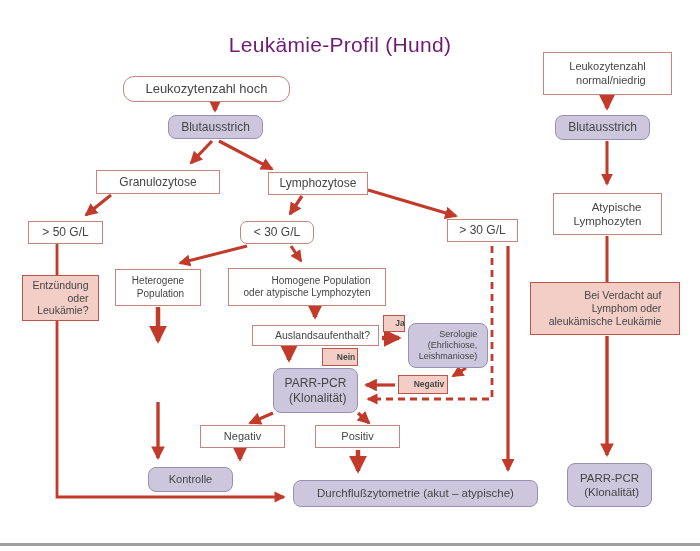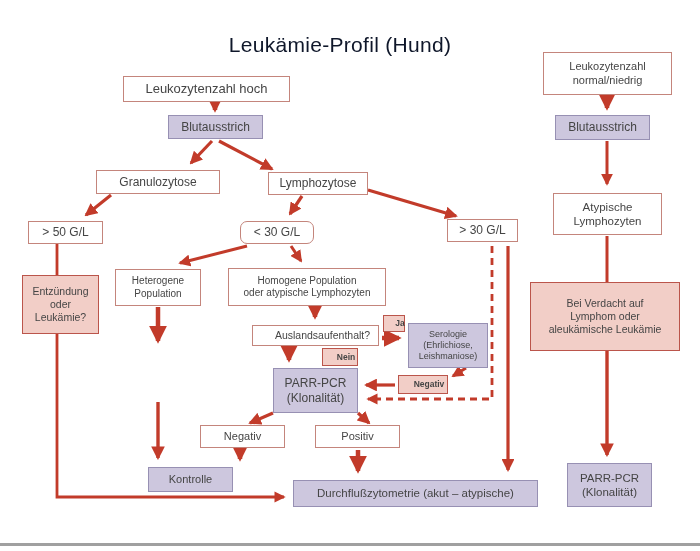--- a/index.html
+++ b/index.html
@@ -3,30 +3,30 @@
 <meta charset="utf-8">
 <style>
   html,body{margin:0;padding:0;background:#ffffff;}
   #stage{
     position:relative;width:700px;height:551px;background:#ffffff;overflow:hidden;
     font-family:"Liberation Sans","DejaVu Sans",sans-serif;color:var(--text,#454545);
   }
   #arrows{position:absolute;left:0;top:0;z-index:0;}
   .title{
     position:absolute;left:0;top:33px;width:680px;text-align:center;
-    font-size:21px;color:#0f172a;letter-spacing:.3px;z-index:1;
+    font-size:21px;color:#701a75;letter-spacing:.3px;z-index:1;
   }
   .node{
     position:absolute;display:flex;align-items:center;justify-content:center;
-    text-align:center;white-space:pre-line;line-height:1.22;z-index:1;
+    text-align:right;white-space:pre-line;line-height:1.22;z-index:1;
     box-sizing:border-box;background:#fff;border:1.4px solid var(--box_border_red,#c4857c);
   }
   .white{background:#ffffff;}
   .pink{background:var(--pink_fill,#f2cec7);border-color:var(--pink_border,#bb554b);}
-  .purple{background:var(--purple_fill,#cdc7de);border-color:var(--purple_border,#9790b3);}
+  .purple{background:var(--purple_fill,#cdc7de);border-color:var(--purple_border,#9790b3);border-radius:8px;}
   .tag{font-weight:bold;padding-left:12px;}
   .divider{position:absolute;left:0;top:543px;width:700px;height:3px;
     background:var(--divider_gray,#a0a0a0);z-index:1;}
   svg path{fill:none;stroke:var(--arrow_red,#c23b2a);}
 </style>
 </head>
 <body>
 
 <div id="stage">
 
@@ -59,28 +59,28 @@
     <path d="M158,402 V458" stroke-width="3.4" marker-end="url(#ah)"></path>
     <path d="M358,450 V471" stroke-width="4.5" marker-end="url(#ah)"></path>
     <path d="M607,97 V108" stroke-width="4.5" marker-end="url(#ah)"></path>
     <path d="M607,141 V184" stroke-width="3" marker-end="url(#ah)"></path>
     <path d="M607,236 V282" stroke-width="3"></path>
     <path d="M607,336 V455" stroke-width="3.4" marker-end="url(#ah)"></path>
   </svg>
 
   <div class="title">Leukämie-Profil (Hund)</div>
 
-  <div class="node white" style="left:123px;top:76px;width:167px;height:26px;font-size:13px;">Leukozytenzahl hoch</div>
+  <div class="node white" style="left:123px;top:76px;width:167px;height:26px;font-size:13px;border-radius:11px;">Leukozytenzahl hoch</div>
   <div class="node purple" style="left:168px;top:115px;width:95px;height:24px;font-size:12px;">Blutausstrich</div>
   <div class="node white" style="left:96px;top:170px;width:124px;height:24px;font-size:12px;">Granulozytose</div>
   <div class="node white" style="left:268px;top:172px;width:100px;height:23px;font-size:12px;">Lymphozytose</div>
   <div class="node white" style="left:28px;top:221px;width:75px;height:23px;font-size:12px;">&gt; 50 G/L</div>
   <div class="node white" style="left:240px;top:221px;width:74px;height:23px;font-size:12px;border-radius:7px;">&lt; 30 G/L</div>
   <div class="node white" style="left:447px;top:219px;width:71px;height:23px;font-size:12px;">&gt; 30 G/L</div>
-  <div class="node pink" style="left:22px;top:275px;width:77px;height:59px;font-size:10.5px;">Entzündung
+  <div class="node pink" style="left:22px;top:275px;width:77px;height:46px;font-size:10.5px;">Entzündung
 oder
 Leukämie?</div>
   <div class="node white" style="left:115px;top:269px;width:86px;height:37px;font-size:10px;">Heterogene
 Population</div>
   <div class="node white" style="left:228px;top:268px;width:158px;height:38px;font-size:10px;">Homogene Population
 oder atypische Lymphozyten</div>
   <div class="node white" style="left:252px;top:325px;width:127px;height:21px;font-size:10.5px;padding-left:14px;">Auslandsaufenthalt?</div>
   <div class="node pink tag" style="left:383px;top:315px;width:22px;height:17px;font-size:8.5px;">Ja</div>
   <div class="node pink tag" style="left:322px;top:348px;width:36px;height:18px;font-size:8.5px;">Nein</div>
   <div class="node purple" style="left:408px;top:323px;width:80px;height:45px;font-size:9px;">Serologie
@@ -92,20 +92,20 @@
   <div class="node white" style="left:200px;top:425px;width:85px;height:23px;font-size:11px;">Negativ</div>
   <div class="node white" style="left:315px;top:425px;width:85px;height:23px;font-size:11px;">Positiv</div>
   <div class="node purple" style="left:148px;top:467px;width:85px;height:25px;font-size:11px;">Kontrolle</div>
   <div class="node purple" style="left:293px;top:480px;width:245px;height:27px;font-size:11.5px;">Durchflußzytometrie (akut – atypische)</div>
 
   <div class="node white" style="left:543px;top:52px;width:129px;height:43px;font-size:11px;">Leukozytenzahl
 normal/niedrig</div>
   <div class="node purple" style="left:555px;top:115px;width:95px;height:25px;font-size:12px;">Blutausstrich</div>
   <div class="node white" style="left:553px;top:193px;width:109px;height:42px;font-size:11.5px;">Atypische
 Lymphozyten</div>
-  <div class="node pink" style="left:530px;top:282px;width:150px;height:69px;font-size:10.5px;">Bei Verdacht auf
+  <div class="node pink" style="left:530px;top:282px;width:150px;height:53px;font-size:10.5px;">Bei Verdacht auf
 Lymphom oder
 aleukämische Leukämie</div>
   <div class="node purple" style="left:567px;top:463px;width:85px;height:44px;font-size:11.5px;">PARR-PCR
 (Klonalität)</div>
 
   <div class="divider"></div>
 </div>
 
 </body></html>

